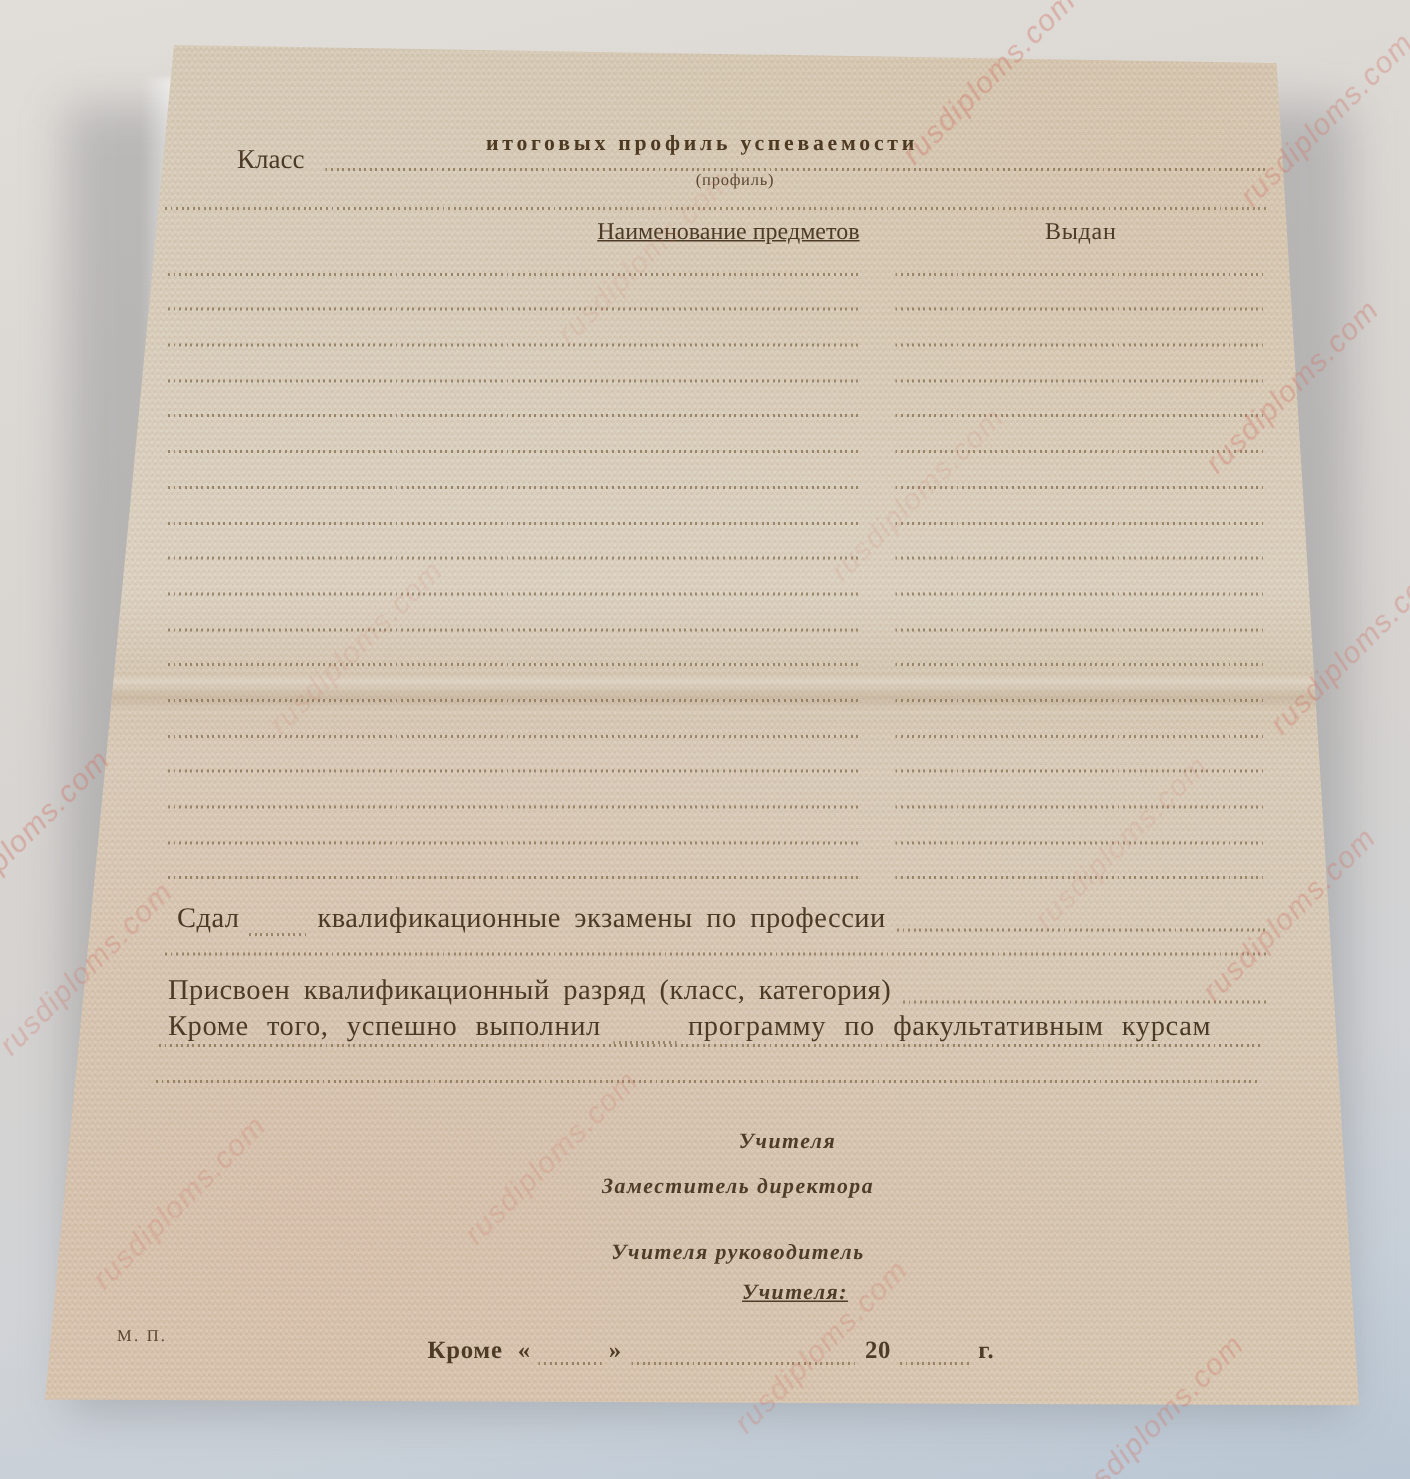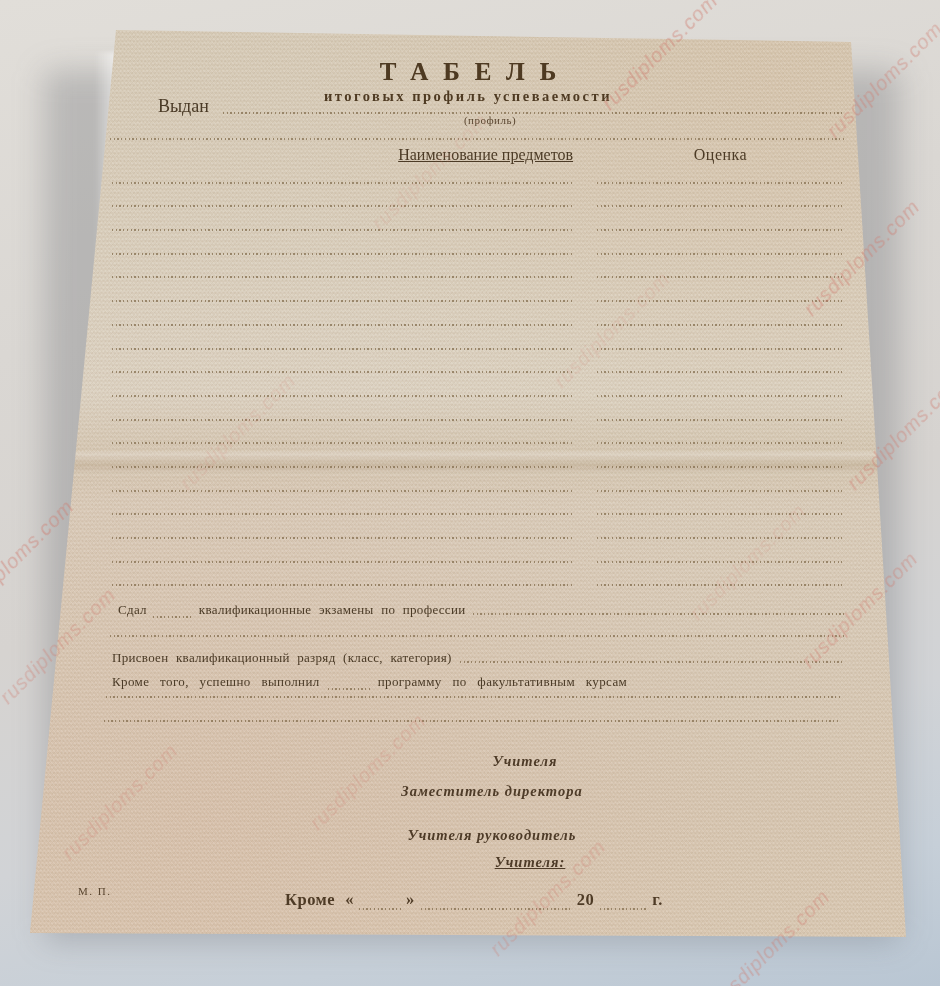--- a/index.html
+++ b/index.html
@@ -70,21 +70,21 @@
   .col-headers .subject{width:463px;text-align:right;text-decoration:underline;}
   .col-headers .gap{width:24px;}
   .col-headers .grade{width:247px;text-align:center;letter-spacing:.5px;}
   .grades-rows{position:absolute;left:82px;top:132px;width:730px;}
   .grade-row{height:23.7px;display:flex;}
   .grade-row .dots{margin-bottom:0;}
   .grade-row .left{width:461px;align-self:flex-end;}
   .grade-row .mid{width:24px;}
   .grade-row .right{width:245px;align-self:flex-end;}
   .text-line{
-    position:absolute;display:flex;font-size:13px;letter-spacing:.3px;word-spacing:4px;
+    position:absolute;display:flex;font-size:19px;letter-spacing:.3px;word-spacing:4px;
   }
   .exam-line{left:88px;top:574px;width:726px;}
   .exam-line .short-dots{width:40px;margin:0 6px;}
   .exam-line .tail{flex:1;margin-left:8px;}
   .rank-line{left:82px;top:622px;width:732px;}
   .rank-line .tail{flex:1;margin-left:8px;}
   .facultative-line{left:82px;top:646px;width:748px;word-spacing:7px;letter-spacing:.4px;}
   .facultative-line .short-dots{width:42px;margin:0 8px;}
   .sig{position:absolute;transform:translateX(-50%);white-space:nowrap;
     font-style:italic;font-weight:bold;font-size:14.5px;letter-spacing:1px;color:#4e3b28;}
@@ -107,35 +107,34 @@
 </style>
 </head>
 <body>
 
 <div class="paper-shadow"></div>
 <div class="edge-highlight"></div>
 
 <div class="paper">
   <div class="fold-crease"></div>
 
-  <div class="doc-title ink">ТАБЕЛЬ</div>
   <div class="doc-subtitle ink">итоговых профиль успеваемости</div>
 
   <div class="class-row">
-    <span class="label ink">Выдан</span>
+    <span class="label ink">Класс</span>
     <span class="dots"></span>
   </div>
   <div class="profile-caption">(профиль)</div>
 
   <div class="dots fullline" style="top:110px;"></div>
 
   <div class="col-headers">
     <span class="subject">Наименование предметов</span>
     <span class="gap"></span>
-    <span class="grade">Оценка</span>
+    <span class="grade">Выдан</span>
   </div>
 
   <div class="grades-rows">
       <div class="grade-row">
         <span class="dots left"></span>
         <span class="mid"></span>
         <span class="dots right"></span>
       </div>
       <div class="grade-row">
         <span class="dots left"></span>

